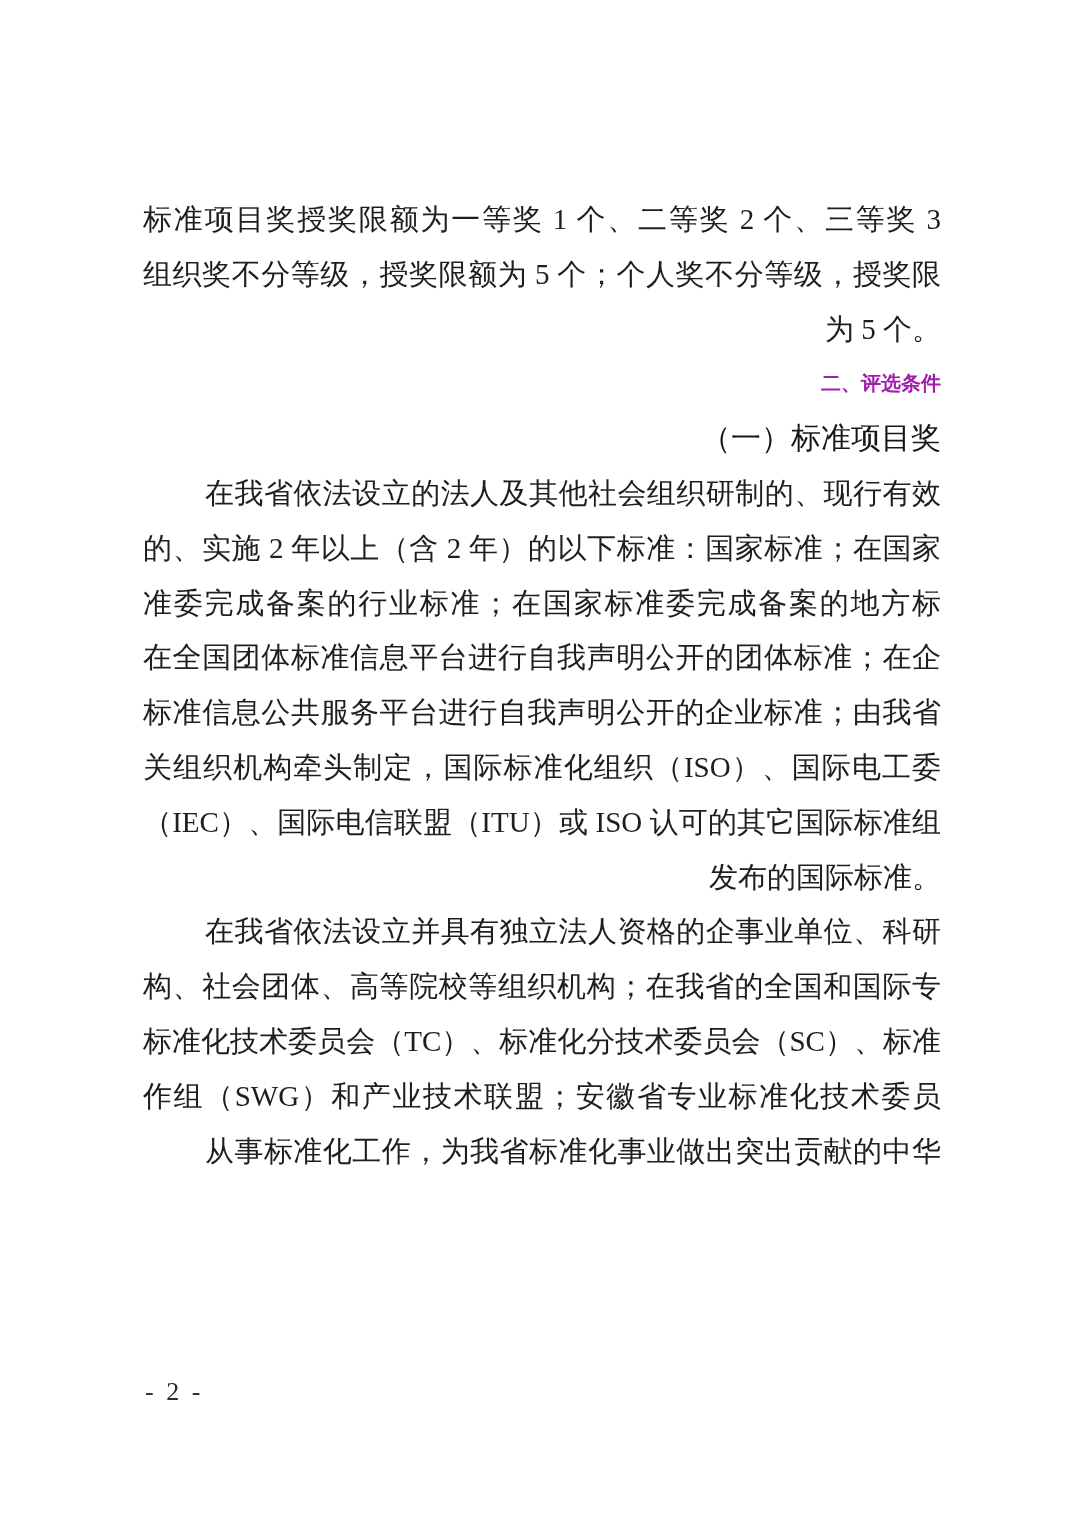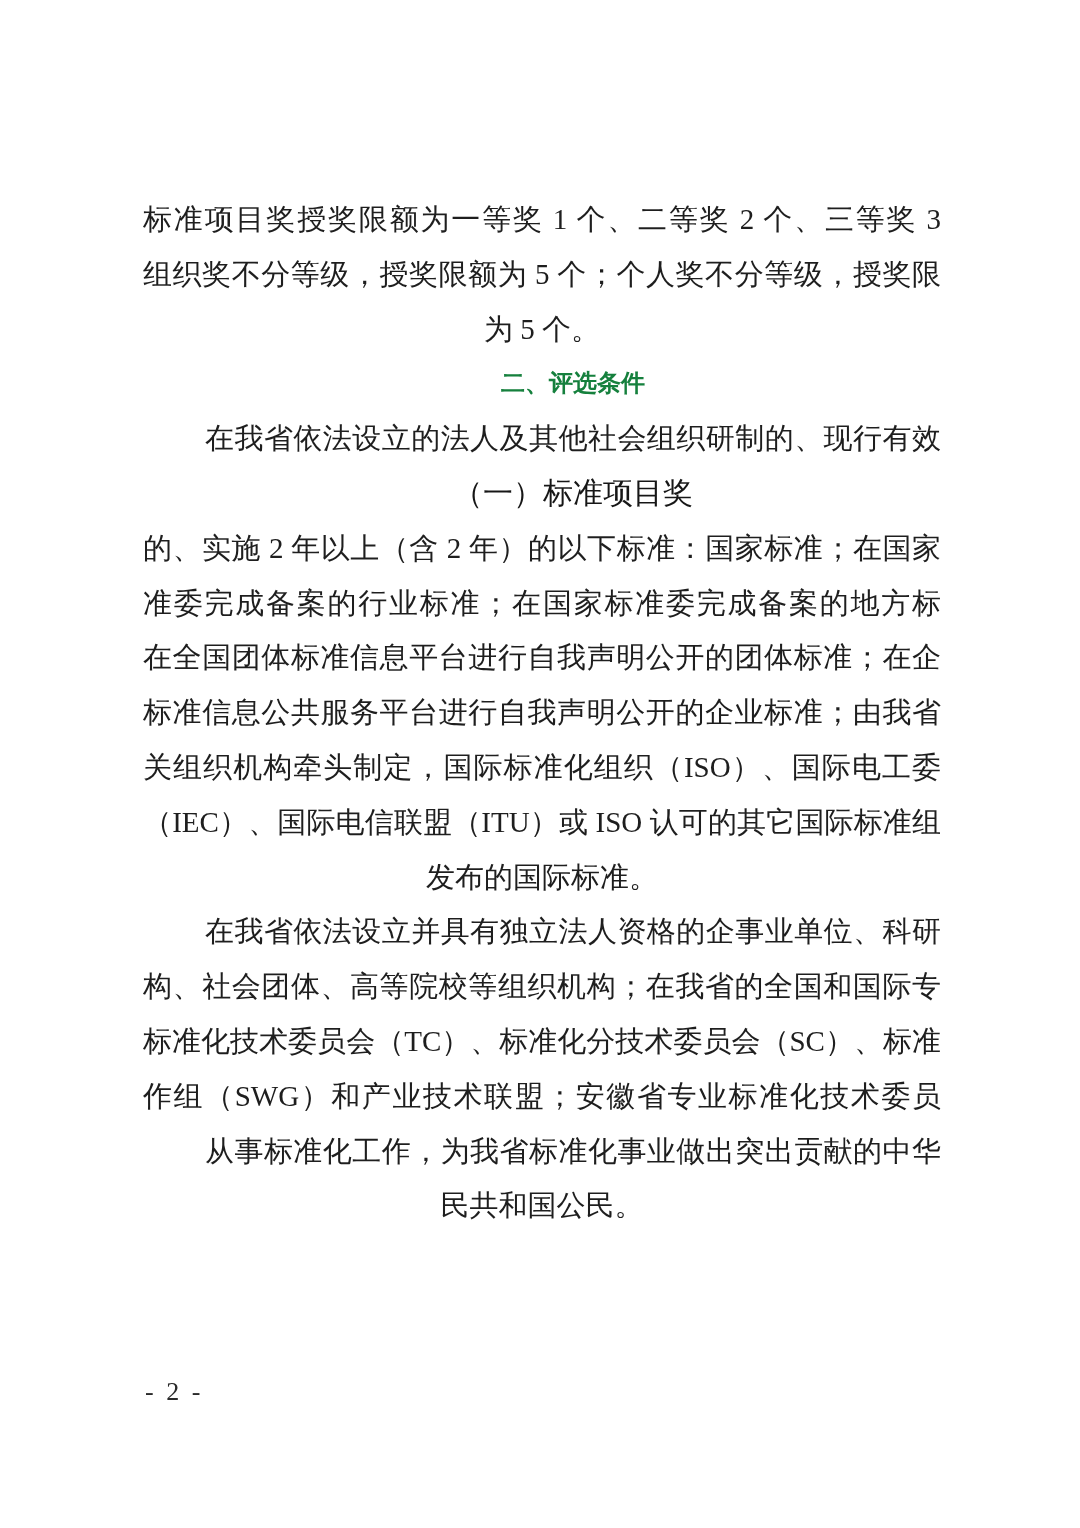--- a/index.html
+++ b/index.html
@@ -20,35 +20,35 @@
     position: absolute;
     left: 143px;
     top: 192px;
     width: 798px;
   }
   .line {
     font-size: 29px;
     height: 54.8px;
     line-height: 54.8px;
     overflow: hidden;
-    text-align: center;
+    text-align: right;
   }
   .line.justify {
     text-align: justify;
     text-align-last: justify;
     text-justify: inter-character;
   }
   .line.indent {
     text-indent: 62px;
   }
   .line.heading {
     font-family: "Liberation Sans", "DejaVu Sans", sans-serif;
     font-weight: bold;
-    font-size: 24px;
-    color: #15803d;
+    font-size: 20px;
+    color: #a21caf;
   }
   .line.subhead {
     font-size: 30px;
     color: #161616;
   }
   .footer {
     position: absolute;
     left: 145px;
     top: 1372px;
     height: 40px;
@@ -63,34 +63,33 @@
 
 <div class="page">
   <div class="content">
 
     <div class="line justify">标准项目奖授奖限额为一等奖 1 个、二等奖 2 个、三等奖 3 个；</div>
     <div class="line justify">组织奖不分等级，授奖限额为 5 个；个人奖不分等级，授奖限额</div>
     <div class="line">为 5 个。</div>
 
     <div class="line heading indent">二、评选条件</div>
 
+    <div class="line subhead indent">（一）标准项目奖</div>
     <div class="line justify indent">在我省依法设立的法人及其他社会组织研制的、现行有效</div>
-    <div class="line subhead indent">（一）标准项目奖</div>
     <div class="line justify">的、实施 2 年以上（含 2 年）的以下标准：国家标准；在国家标</div>
     <div class="line justify">准委完成备案的行业标准；在国家标准委完成备案的地方标准；</div>
     <div class="line justify">在全国团体标准信息平台进行自我声明公开的团体标准；在企业</div>
     <div class="line justify">标准信息公共服务平台进行自我声明公开的企业标准；由我省相</div>
     <div class="line justify">关组织机构牵头制定，国际标准化组织（ISO）、国际电工委员会</div>
     <div class="line justify">（IEC）、国际电信联盟（ITU）或 ISO 认可的其它国际标准组织</div>
     <div class="line">发布的国际标准。</div>
 
     <div class="line justify indent">在我省依法设立并具有独立法人资格的企事业单位、科研机</div>
     <div class="line justify">构、社会团体、高等院校等组织机构；在我省的全国和国际专业</div>
     <div class="line justify">标准化技术委员会（TC）、标准化分技术委员会（SC）、标准化工</div>
     <div class="line justify">作组（SWG）和产业技术联盟；安徽省专业标准化技术委员会。</div>
 
     <div class="line justify indent">从事标准化工作，为我省标准化事业做出突出贡献的中华人</div>
-    <div class="line">民共和国公民。</div>
 
   </div>
 
   <div class="footer">- 2 -</div>
 </div>
 
 </body></html>

